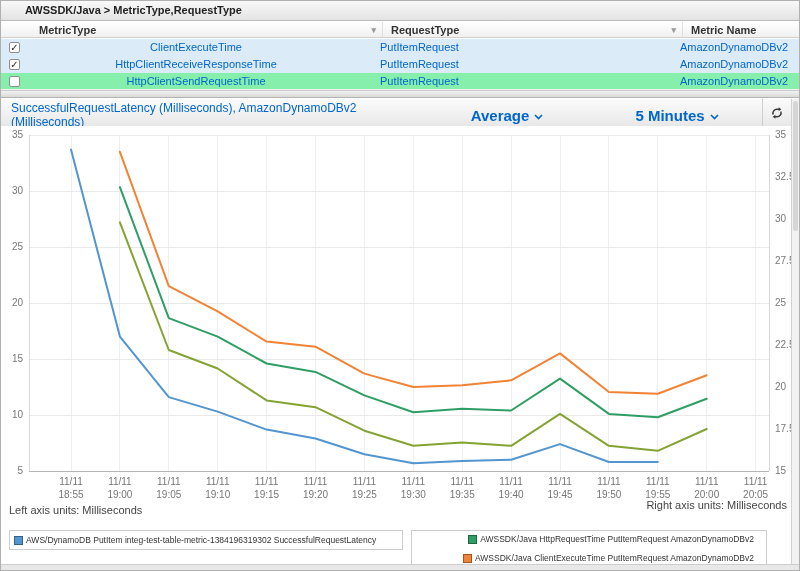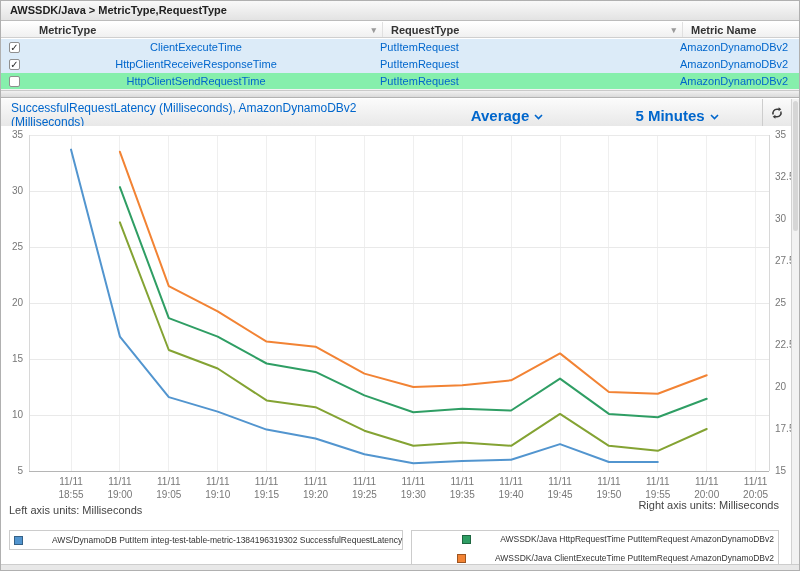--- a/index.html
+++ b/index.html
@@ -3,21 +3,21 @@
 <meta charset="utf-8">
 <style>
   * { margin:0; padding:0; box-sizing:border-box; }
   body { background:#fff; font-family:"Liberation Sans", sans-serif; }
   .window { position:relative; width:800px; height:571px; background:#fff;
             border:1px solid #b0b0b0; overflow:hidden; }
 
   
   .table-titlebar { position:absolute; top:0; left:0; right:0; height:20px;
     background:linear-gradient(#f9f9f9,#e3e3e3); border-bottom:1px solid #bcbcbc;
-    font-size:11px; font-weight:bold; color:#222; line-height:19px; padding-left:9px; }
+    font-size:11px; font-weight:bold; color:#222; line-height:19px; padding-left:24px; }
   .thead { position:absolute; top:21px; left:0; right:0; height:16px;
     background:linear-gradient(#ffffff,#f0f0f0); border-bottom:1px solid #cfcfcf;
     display:flex; font-size:11px; font-weight:bold; color:#333; line-height:16px; }
   .col-check { width:30px; }
   .col-mt { width:352px; padding-left:8px; position:relative; border-right:1px solid #e0e0e0; }
   .col-rt { width:300px; padding-left:8px; position:relative; border-right:1px solid #e0e0e0; }
   .col-mn { flex:1; padding-left:8px; }
   .sort-caret { position:absolute; right:6px; top:0; color:#9a9a9a; font-size:9px; cursor:pointer; }
   .tbody { position:absolute; top:38px; left:0; right:0; }
   .trow { height:17px; display:flex; font-size:11px; line-height:17px; color:#0066cc; cursor:pointer; }
@@ -43,30 +43,30 @@
     display:flex; align-items:center; }
   .chart-title { flex:1; padding-left:10px; font-size:12px; color:#0066cc; }
   .dropdown { width:170px; text-align:center; font-size:15px; font-weight:bold;
     color:#0066cc; cursor:pointer; white-space:nowrap; }
   .chev { display:inline-block; margin-left:5px; vertical-align:1px; }
   .refresh-btn { width:29px; align-self:stretch; border-left:1px solid #cdcdcd;
     display:flex; align-items:center; justify-content:center; cursor:pointer; }
 
   .chart-body { position:absolute; top:125px; left:0; right:8px; bottom:6px; background:#fff; }
   .units-left  { position:absolute; top:378px; left:8px;  font-size:11px; color:#444; }
-  .units-right { position:absolute; top:373px; right:12px; font-size:11px; color:#444; }
+  .units-right { position:absolute; top:373px; right:4px; font-size:11px; color:#444; }
 
   .legend-left { position:absolute; top:404px; left:8px; width:394px; height:20px;
     border:1px solid #ccc; background:#fff; font-size:8.5px; color:#333;
     display:flex; align-items:center; padding-left:4px; white-space:nowrap; }
-  .legend-right { position:absolute; top:404px; left:410px; right:12px; height:37px;
+  .legend-right { position:absolute; top:404px; left:410px; right:24px; height:37px;
     border:1px solid #ccc; background:#fff; font-size:8.5px; color:#333;
     display:flex; flex-direction:column; align-items:flex-end; justify-content:space-between;
-    padding:3px 4px; }
-  .lg-entry { display:flex; align-items:center; white-space:nowrap;gap:26px; }
+    padding:3px 12px; }
+  .lg-entry { display:flex; align-items:center; white-space:nowrap; }
   .lg-sq { display:inline-block; width:9px; height:9px; margin-right:3px;
     border:1px solid rgba(0,0,0,.35); }
 
   
   .vscroll { position:absolute; top:98px; right:0; width:8px; bottom:6px;
     background:#f2f2f2; border-left:1px solid #d2d2d2; cursor:pointer; }
   .vscroll .thumb { position:absolute; top:2px; left:1px; width:5px; height:130px;
     background:#d6d6d6; border-radius:3px; }
   .bottom-strip { position:absolute; left:0; right:0; bottom:0; height:6px;
     background:#e8e8e8; border-top:1px solid #cdcdcd; }

